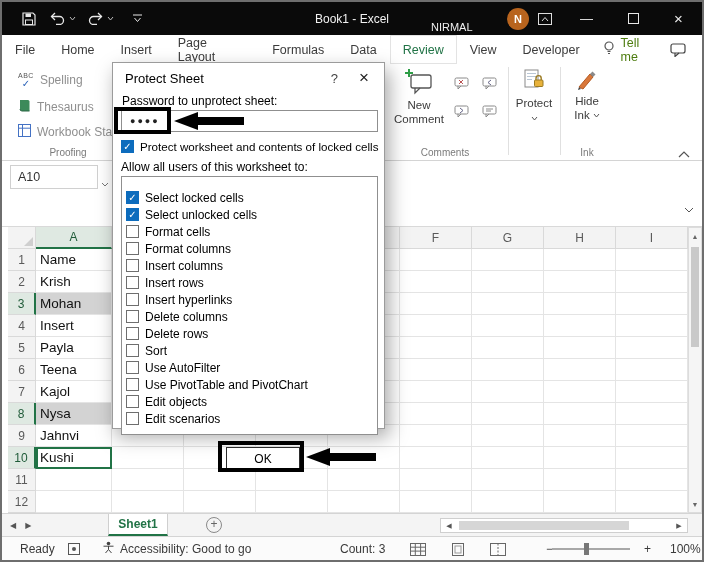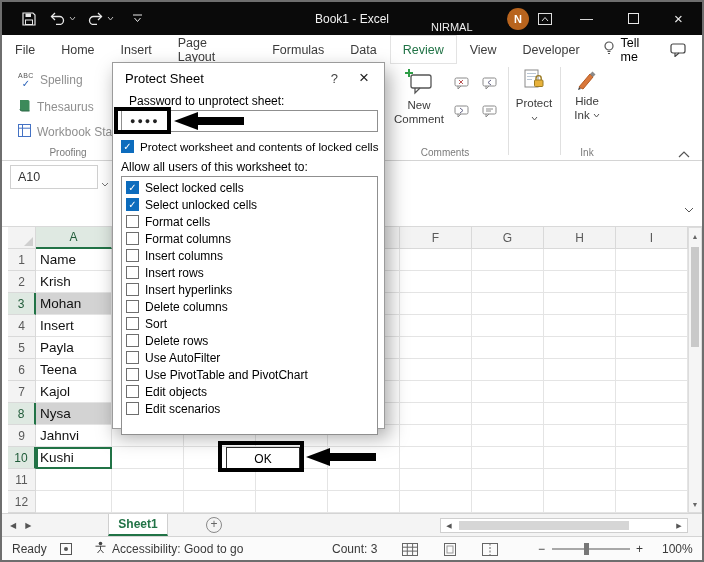--- a/index.html
+++ b/index.html
@@ -12,21 +12,21 @@
   .tb-title { position:absolute; left:0; right:0; top:0; height:33px; display:flex; align-items:center; justify-content:center; font-size:12px; color:#f2f2f2; }
   .avatar { width:22px; height:22px; border-radius:50%; background:var(--avatar,#b8641e); color:#fff; font-size:11px; font-weight:bold; display:flex; align-items:center; justify-content:center; }
   .tb-user { font-size:11px; color:#eee; }
   .winbtn { font-size:13px; color:#eee; }
 
   
   .tabrow { position:absolute; left:0; top:33px; right:0; height:29px; background:#fff; display:flex; align-items:stretch; }
   .tabs { display:flex; align-items:stretch; }
   .rtab { padding:0 13px; font-size:12.5px; color:#3b3b3b; display:flex; align-items:center; cursor:default; }
   .rtab.active { color:var(--accent,#217346); background:#fff; box-shadow:inset 0 0 0 1px #e3e3e3; border-bottom:none; }
-  .tellme { display:flex; align-items:center; gap:6px; padding:0 10px; font-size:12.5px; color:#000000; }
+  .tellme { display:flex; align-items:center; gap:6px; padding:0 10px; font-size:12.5px; color:#4d7c0f; }
   .tab-comment { margin-left:auto; margin-right:16px; display:flex; align-items:center; }
 
   
   .ribbon { position:absolute; left:0; top:62px; right:0; height:97px; background:#fff; border-bottom:1px solid #d4d4d4; }
   .rb-row { position:absolute; display:flex; align-items:center; gap:6px; font-size:12px; color:#8f8f8f; white-space:nowrap; }
   .grp-label { position:absolute; font-size:10px; color:#7a7a7a; text-align:center; }
   .big-btn { position:absolute; text-align:center; font-size:11.5px; color:#3b3b3b; line-height:14px; }
   .big-btn .bicon { display:flex; justify-content:center; margin-bottom:3px; }
   .vsep { position:absolute; top:3px; height:88px; width:1px; background:#e0e0e0; }
   .mini-comments { position:absolute; display:grid; grid-template-columns:20px 20px; grid-gap:10px 8px; }
@@ -64,35 +64,35 @@
   .nav-arrows { position:absolute; left:8px; top:0; height:100%; display:flex; align-items:center; gap:9px; font-size:8px; color:#555; }
   .sheettab { position:absolute; left:106px; top:0; height:100%; width:60px; background:#fff; border-left:1px solid #cfcfcf; border-right:1px solid #cfcfcf; border-bottom:2px solid var(--accent,#217346); color:var(--accent,#217346); font-weight:bold; display:flex; align-items:center; justify-content:center; }
   .addsheet { position:absolute; left:204px; top:3px; width:16px; height:16px; border:1px solid #8a8a8a; border-radius:50%; color:#666; font-size:12px; line-height:13px; text-align:center; }
   .hscroll { position:absolute; left:438px; right:14px; top:4px; height:15px; background:#fff; border:1px solid #cfcfcf; display:flex; align-items:center; font-size:7px; color:#555; }
   .hs-btn { width:16px; text-align:center; flex:none; }
   .hs-track { flex:1; position:relative; height:100%; }
   .hs-thumb { position:absolute; left:2px; top:2px; bottom:2px; width:170px; background:#d6d6d6; }
 
   
   .statusbar { position:absolute; left:0; top:534px; right:0; height:24px; background:#fbfbfb; border-top:1px solid #d4d4d4; font-size:12px; color:#3a3a3a; }
-  .sb-item { position:absolute; top:0; height:24px; display:flex; align-items:center; gap:5px; }
+  .sb-item { position:absolute; top:0; height:24px; display:flex; align-items:center; gap:5px;margin-left:8px; }
   .zoomtrack { position:absolute; left:550px; top:11px; width:78px; height:2px; background:#a8a8a8; }
   .zoomthumb { position:absolute; left:582px; top:6px; width:5px; height:12px; background:#777; }
 
   
   .dialog { position:absolute; left:110px; top:60px; width:273px; height:367px; background:#fff; border:1px solid #9b9b9b; box-shadow:4px 8px 18px rgba(0,0,0,.35); z-index:40; font-size:12px; color:#000; }
   .dlg-titlebar { position:absolute; left:0; top:0; right:0; height:30px; }
   .dlg-title { position:absolute; left:12px; top:8px; font-size:13px; }
   .dlg-help { position:absolute; right:46px; top:8px; color:#444; font-size:13px; }
   .dlg-close { position:absolute; right:15px; top:5px; color:#222; font-size:17px; }
-  .dlg-pwlabel { position:absolute; left:16px; top:31px; }
+  .dlg-pwlabel { position:absolute; left:9px; top:31px; }
   .dlg-input { position:absolute; left:8px; top:47px; width:257px; height:22px; border:1px solid #8f8f8f; background:#fff; display:flex; align-items:center; padding-left:8px; font-size:9px; letter-spacing:2px; color:#222; }
   .dlg-cbrow { position:absolute; left:8px; top:77px; display:flex; align-items:center; white-space:nowrap; font-size:11.6px; }
   .dlg-allowlabel { position:absolute; left:8px; top:97px; }
-  .listbox { position:absolute; left:8px; top:113px; width:257px; height:259px; border:1px solid #8f8f8f; overflow:hidden; padding-top:2px; background:#fff; }
+  .listbox { position:absolute; left:8px; top:113px; width:257px; height:259px; border:1px solid #8f8f8f; overflow:hidden; padding-top:12px; background:#fff; }
   .opt { display:flex; align-items:center; height:17px; padding-left:4px; }
   .cb { width:13px; height:13px; border:1px solid #6e6e6e; background:#fff; margin-right:6px; flex:none; font-size:10px; line-height:11px; text-align:center; color:#fff; }
   .cb.on { background:var(--checkbox,#0d6cbd); border-color:var(--checkbox,#0d6cbd); }
   .cb.on::after { content:"✓"; }
   .ok-btn { position:absolute; left:113px; top:384px; width:74px; height:23px; border:1px solid #2b2b2b; background:#fff; font-size:12px; display:flex; align-items:center; justify-content:center; }
 
   
   .anno-box { position:absolute; border:4px solid #000; z-index:60; }
   #pw-box { left:112px; top:105px; width:57px; height:27px; }
   #ok-box { left:216px; top:439px; width:86px; height:31px; }
@@ -584,25 +584,25 @@
         <div class="opt">
           <span class="cb"></span>
           <span>Insert hyperlinks</span>
         </div>
         <div class="opt">
           <span class="cb"></span>
           <span>Delete columns</span>
         </div>
         <div class="opt">
           <span class="cb"></span>
+          <span>Delete rows</span>
+        </div>
+        <div class="opt">
+          <span class="cb"></span>
           <span>Sort</span>
-        </div>
-        <div class="opt">
-          <span class="cb"></span>
-          <span>Delete rows</span>
         </div>
         <div class="opt">
           <span class="cb"></span>
           <span>Use AutoFilter</span>
         </div>
         <div class="opt">
           <span class="cb"></span>
           <span>Use PivotTable and PivotChart</span>
         </div>
         <div class="opt">

